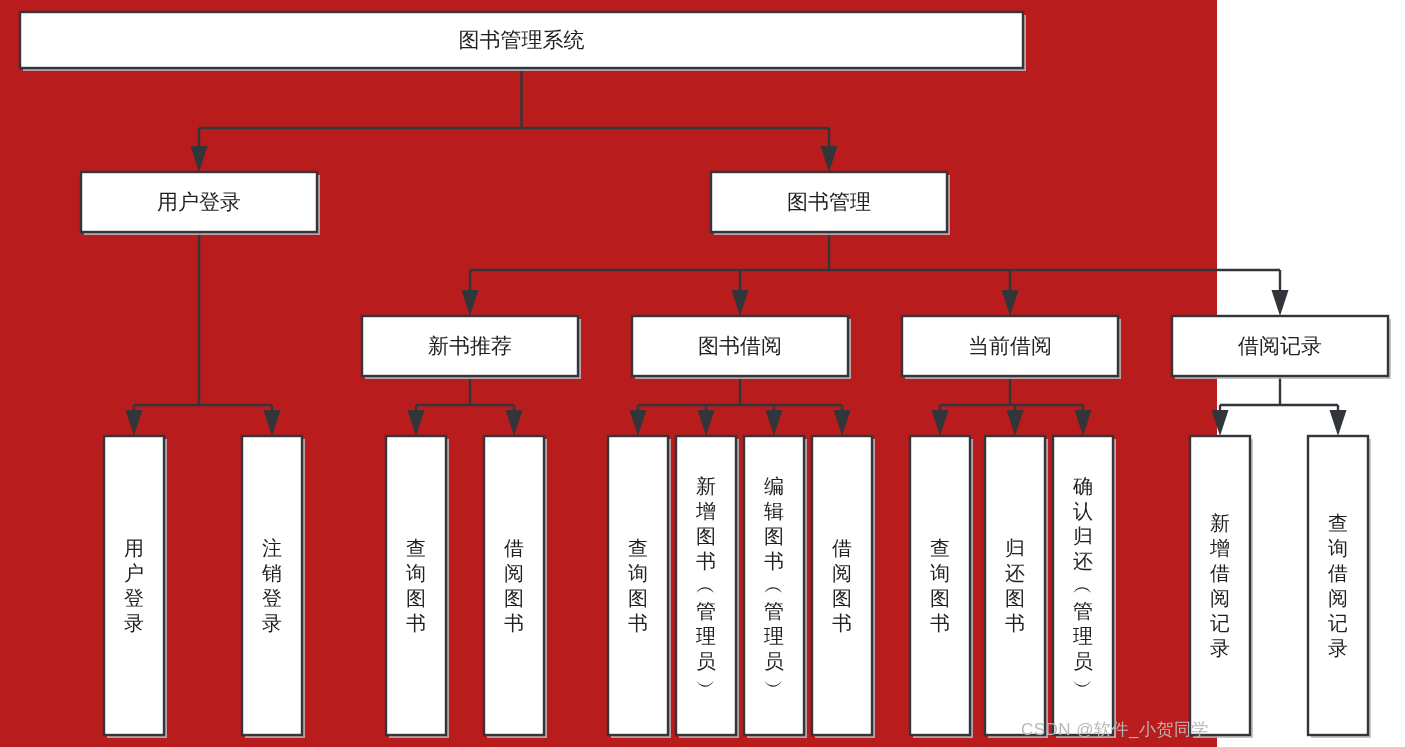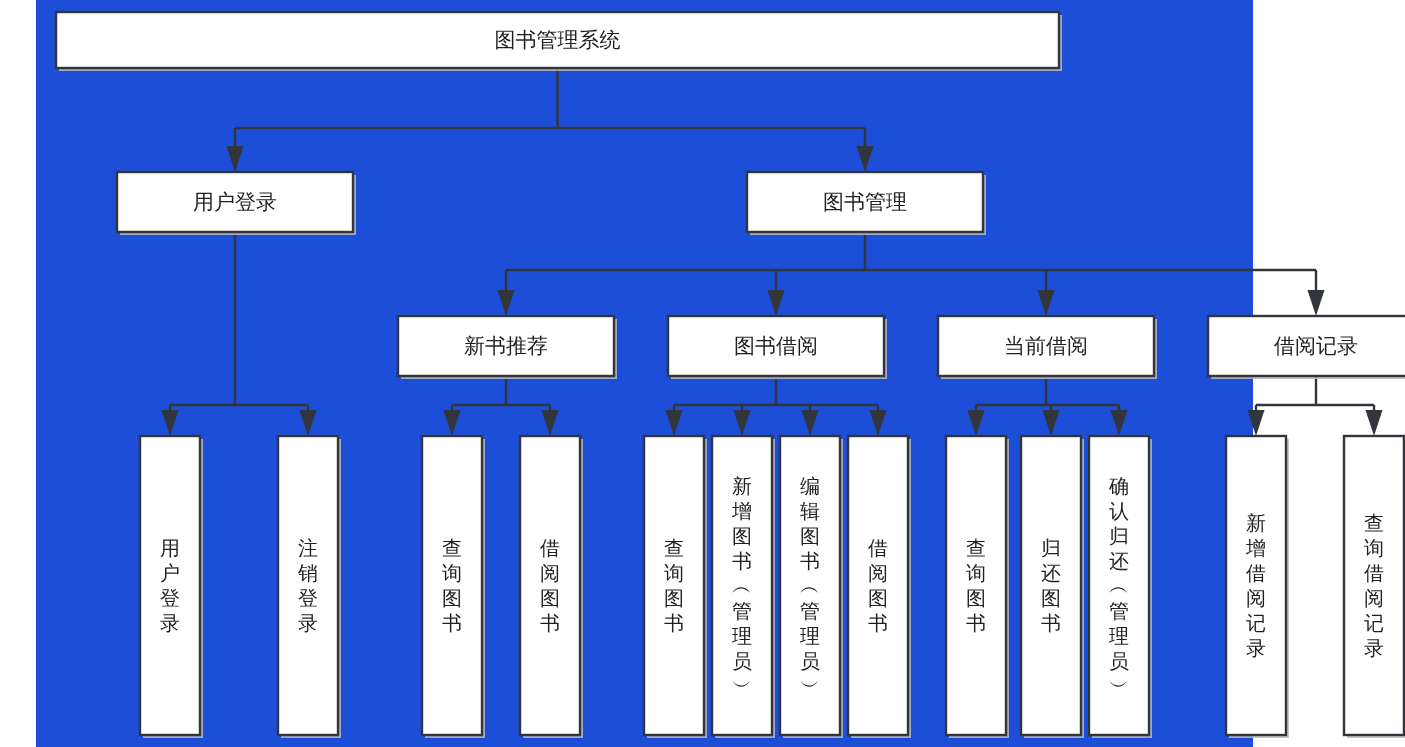--- a/index.html
+++ b/index.html
@@ -10,22 +10,21 @@
   body {
     font-family: "Liberation Sans", "DejaVu Sans", sans-serif;
     width: 1405px;
     height: 747px;
     overflow: hidden;
   }
   #diagram-root {
     position: relative;
     width: 1217px;
     height: 747px;
-    background: #1d4ed8;
-    margin-left: 36px;
+    background: #b91c1c;
   }
   svg#flow-svg {
     position: absolute;
     left: 0;
     top: 0;
     width: 1405px;
     height: 747px;
     display: block;
   }
   .node-rect {
@@ -226,13 +225,14 @@
           <rect x="1190" y="436" width="60" height="299" class="node-rect"></rect>
           <text x="1220" y="530" class="node-label-v"><tspan x="1220" dy="0">新</tspan><tspan x="1220" dy="25">增</tspan><tspan x="1220" dy="25">借</tspan><tspan x="1220" dy="25">阅</tspan><tspan x="1220" dy="25">记</tspan><tspan x="1220" dy="25">录</tspan></text>
         </g>
         <g>
           <rect x="1311" y="439" width="60" height="299" class="node-shadow"></rect>
           <rect x="1308" y="436" width="60" height="299" class="node-rect"></rect>
           <text x="1338" y="530" class="node-label-v"><tspan x="1338" dy="0">查</tspan><tspan x="1338" dy="25">询</tspan><tspan x="1338" dy="25">借</tspan><tspan x="1338" dy="25">阅</tspan><tspan x="1338" dy="25">记</tspan><tspan x="1338" dy="25">录</tspan></text>
         </g>
       </g>
   </svg>
+  <div class="watermark">CSDN @软件_小贺同学</div>
 </div>
 
 </body></html>

